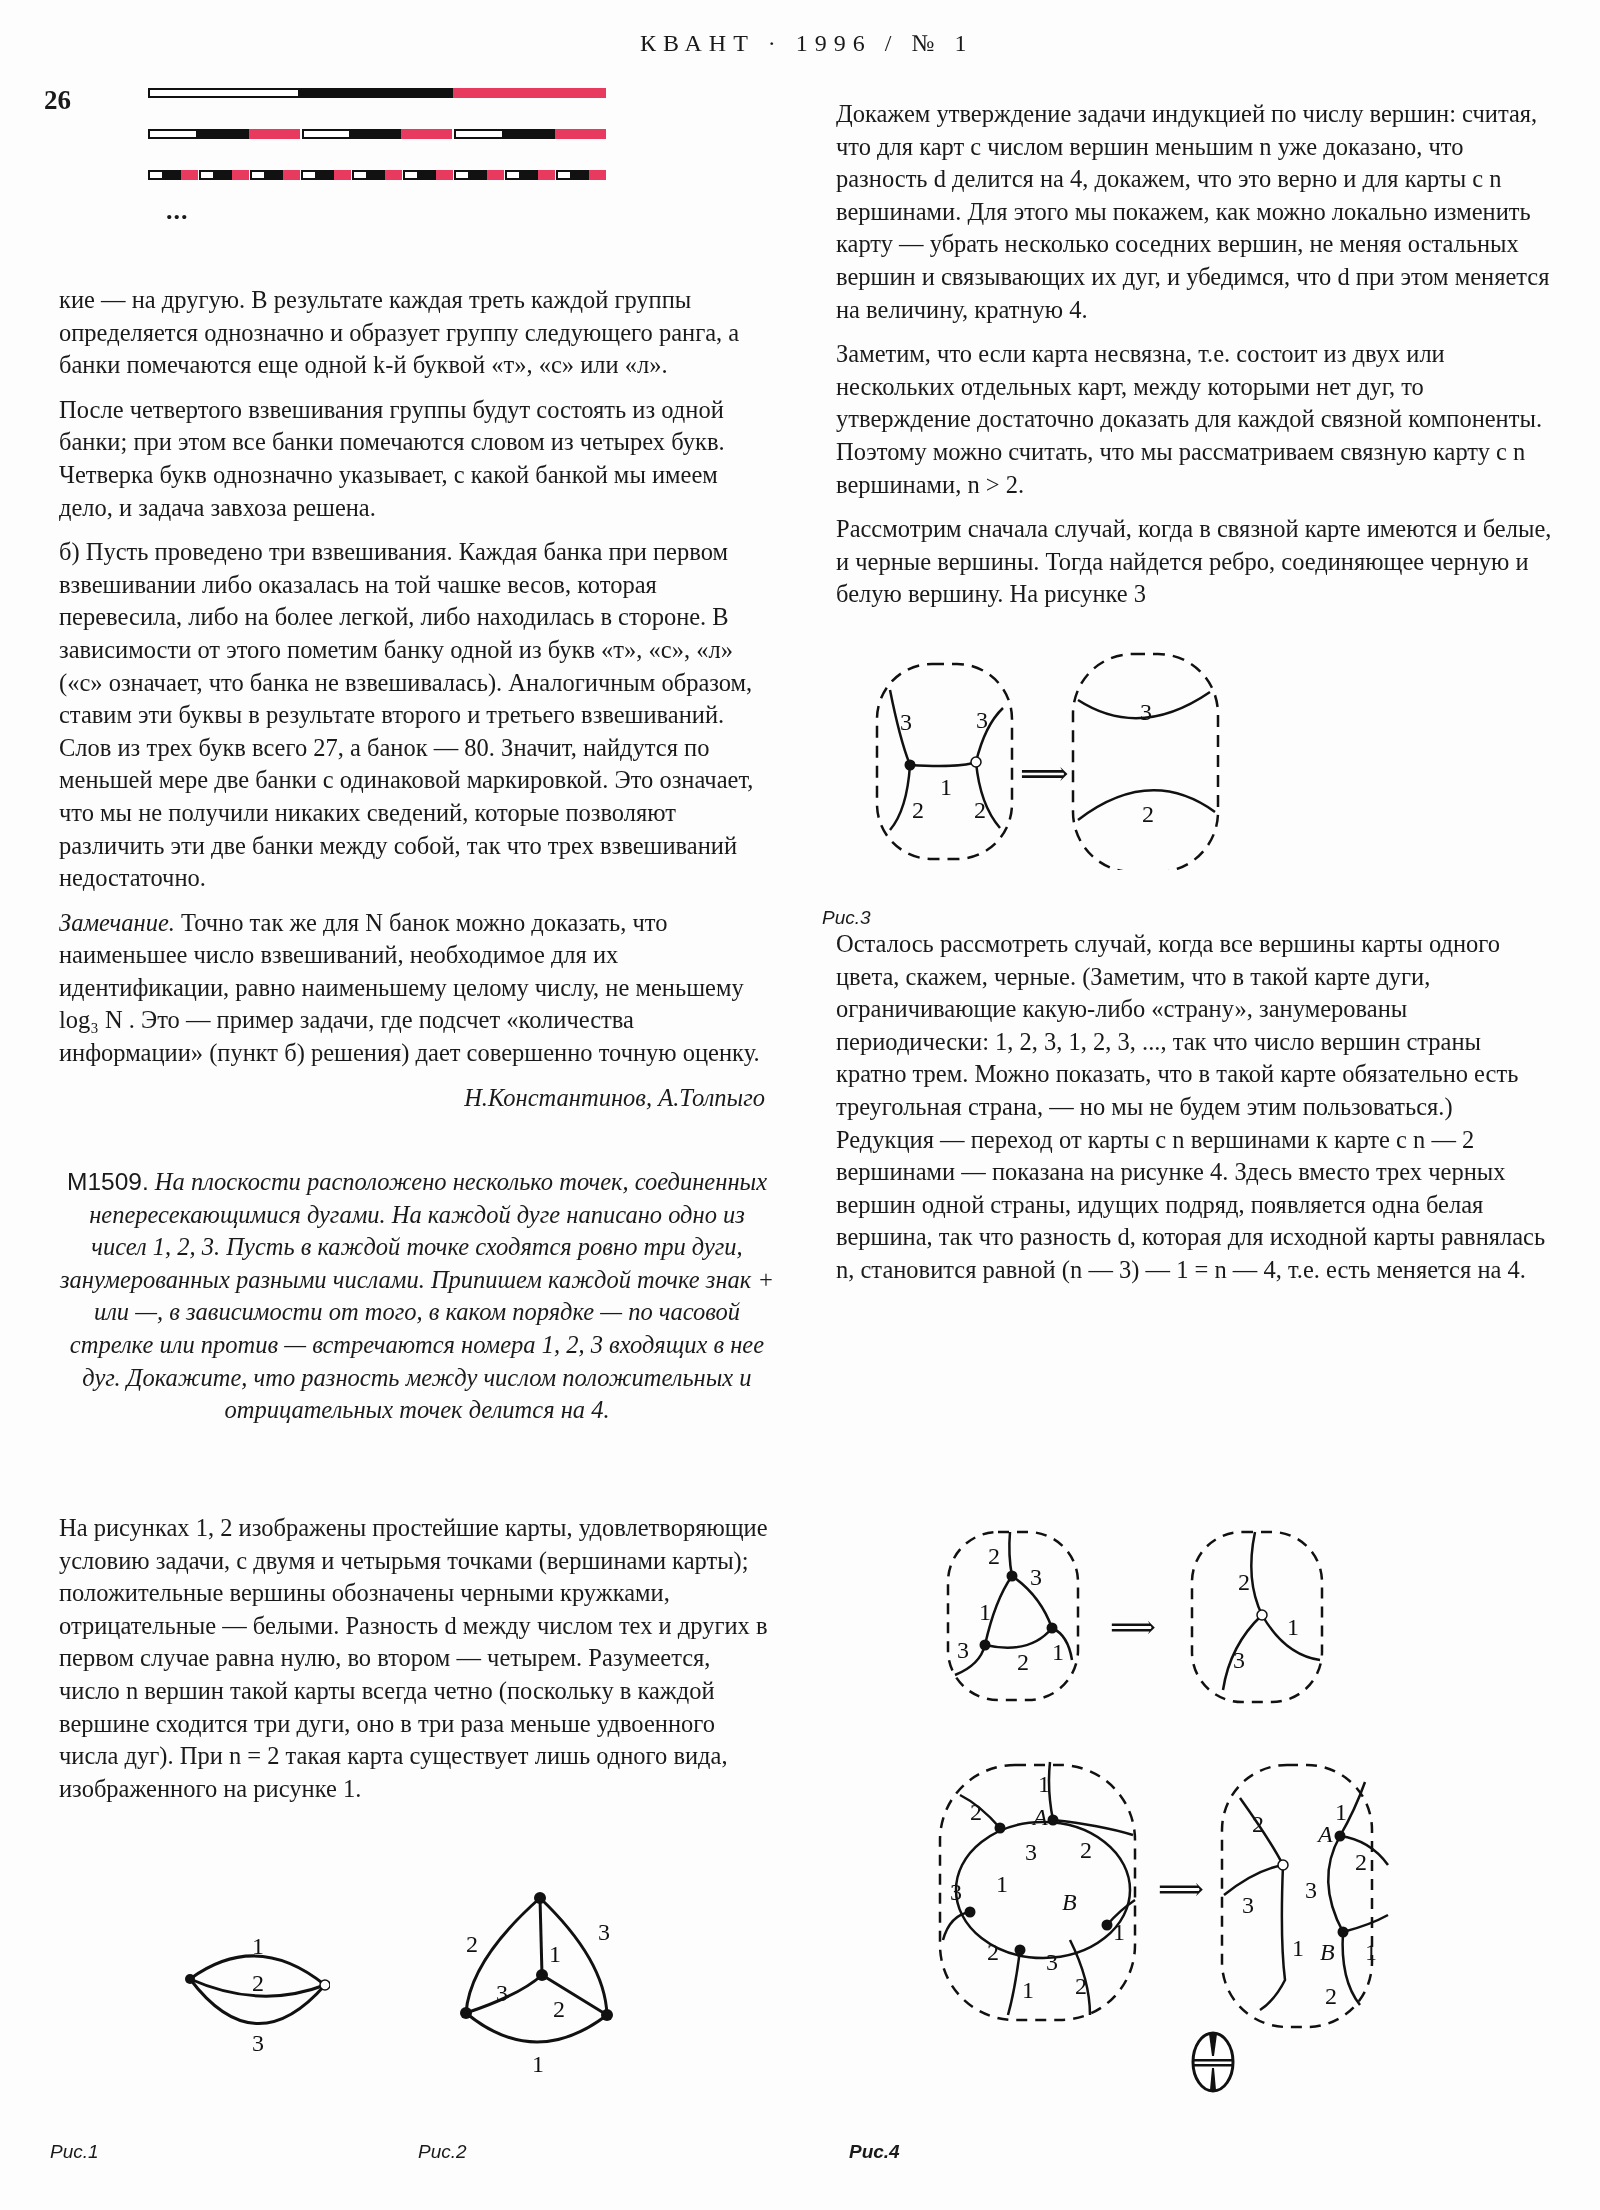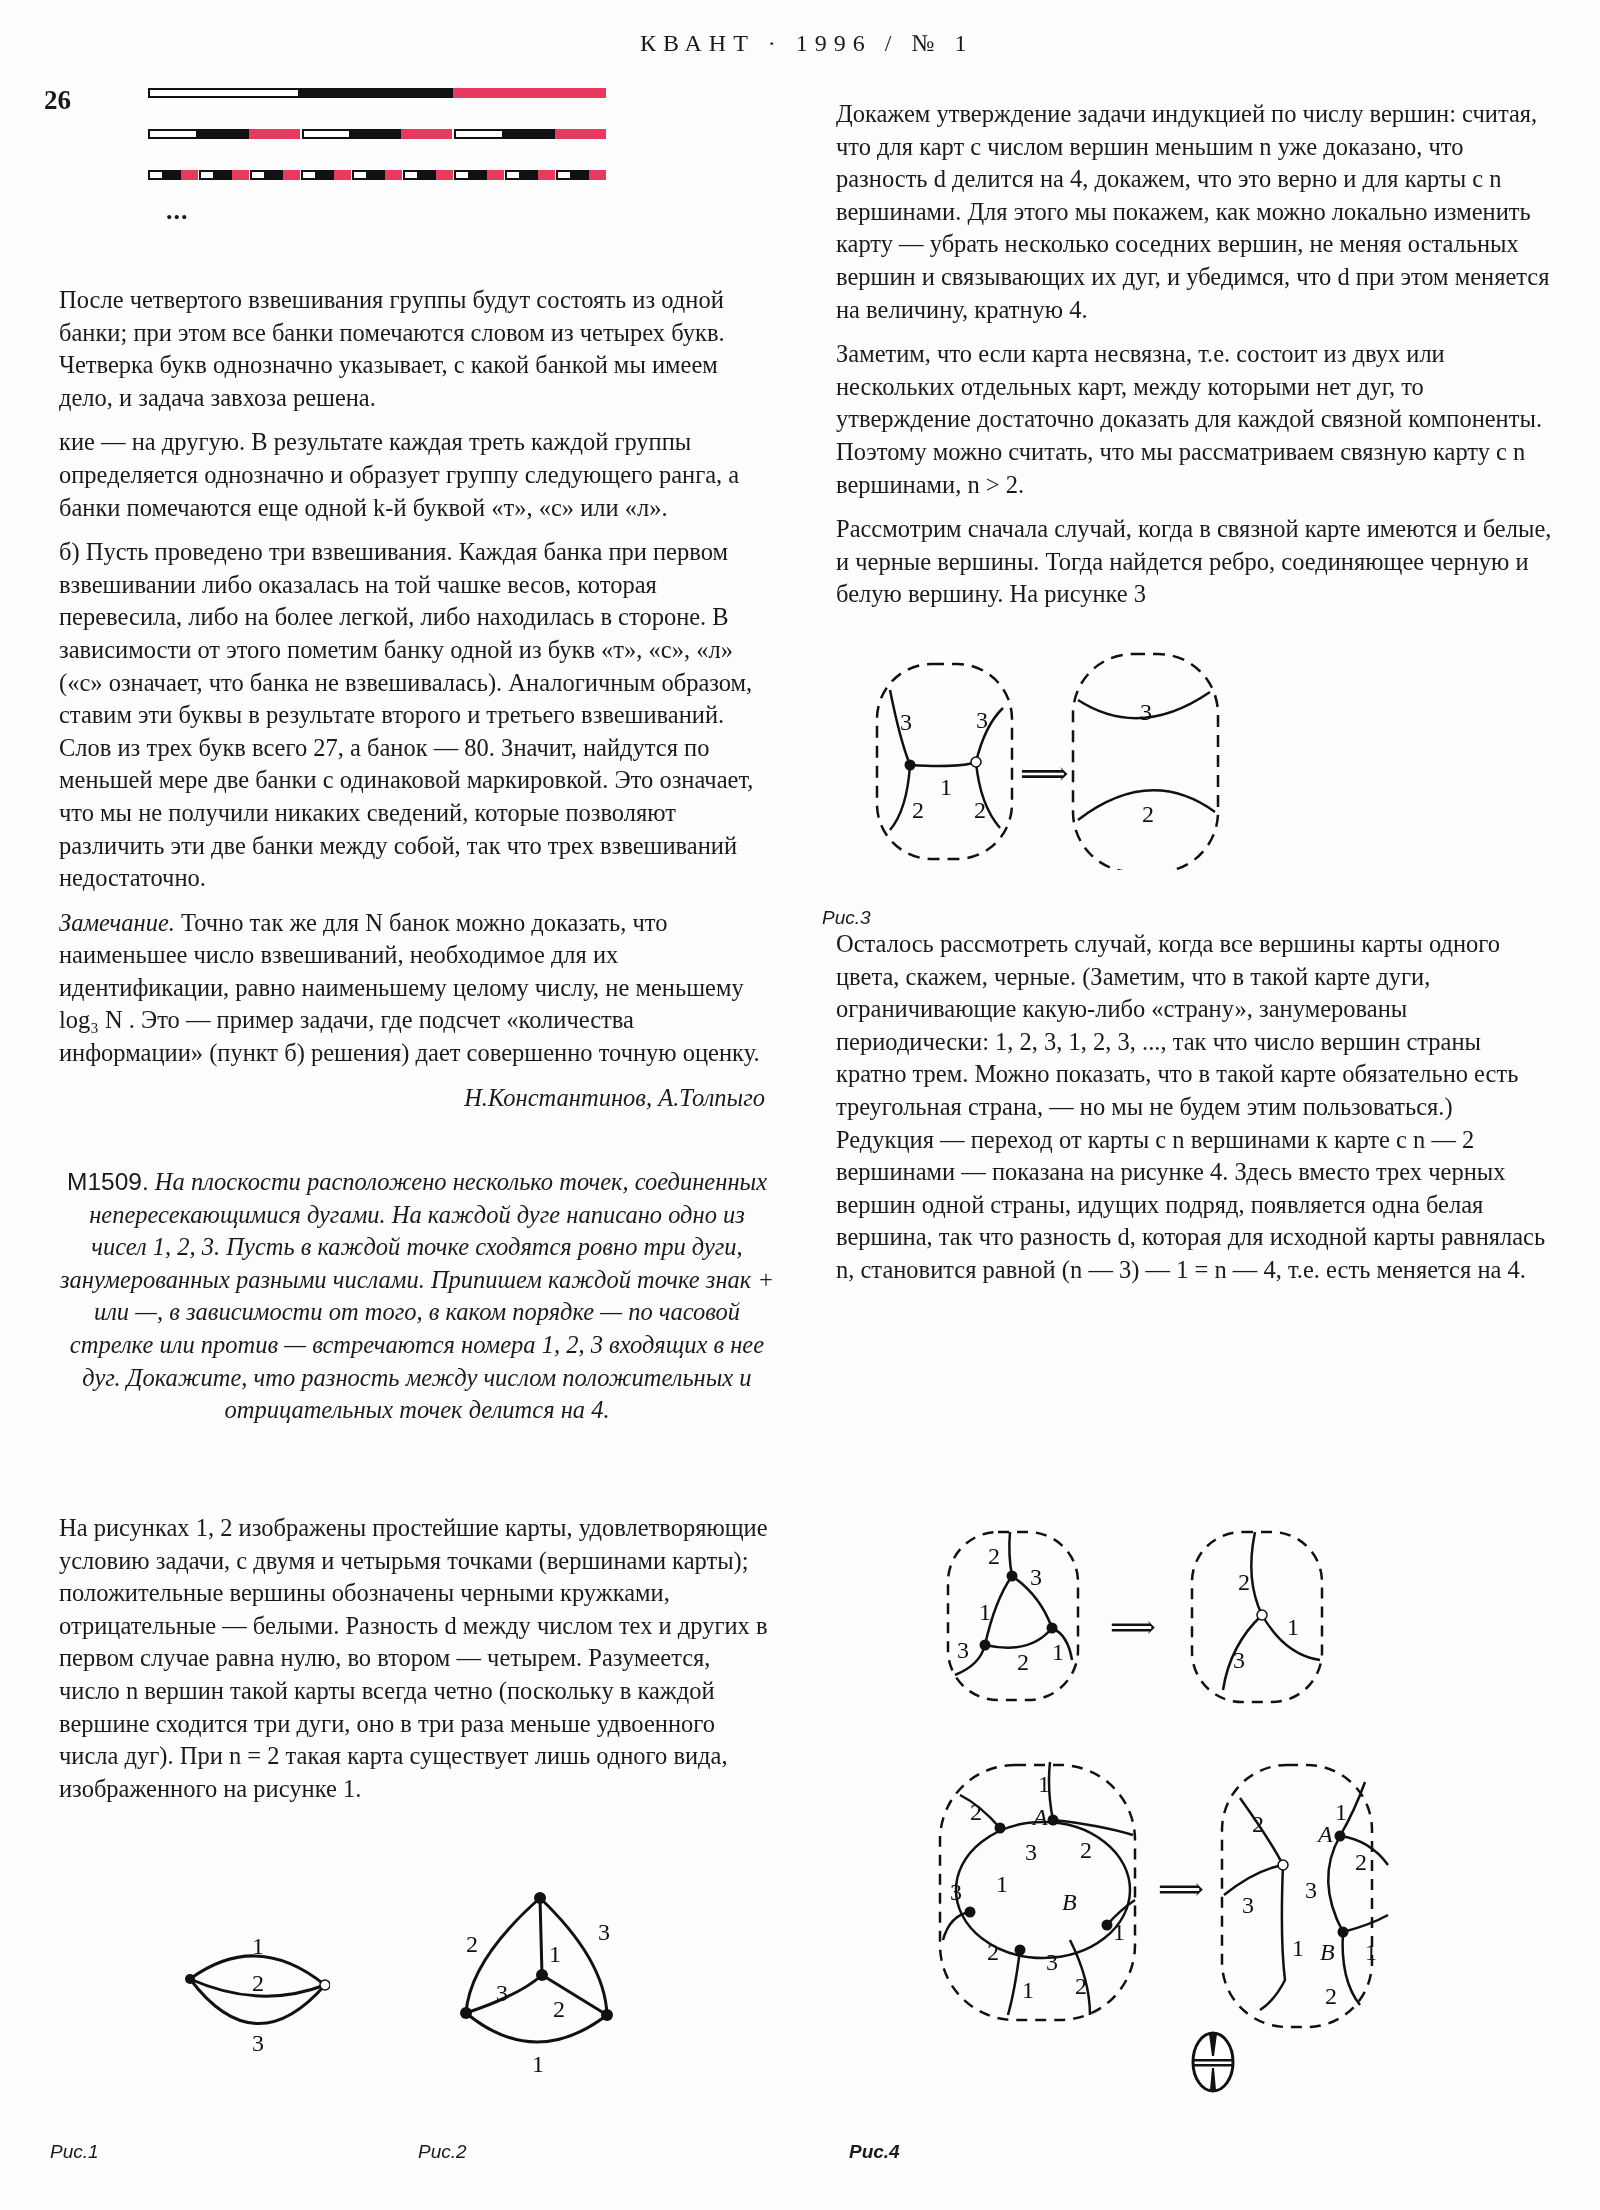--- a/index.html
+++ b/index.html
@@ -87,22 +87,22 @@
       <div class="seg r" style="width: 17px;"></div>
       <div class="gap" style="width: 1px;"></div>
       <div class="seg w" style="width: 16px;"></div>
       <div class="seg b" style="width: 17px;"></div>
       <div class="seg r" style="width: 17px;"></div>
     </div>
 </div>
 <div class="dots">...</div>
 
 <div class="col col-left" style="top:272px;">
+  <p>кие — на другую. В результате каждая треть каждой группы определяется однозначно и образует группу следующего ранга, а банки помечаются еще одной k-й буквой «т», «с» или «л».</p>
   <p>После четвертого взвешивания группы будут состоять из одной банки; при этом все банки помечаются словом из четырех букв. Четверка букв однозначно указывает, с какой банкой мы имеем дело, и задача завхоза решена.</p>
-  <p>кие — на другую. В результате каждая треть каждой группы определяется однозначно и образует группу следующего ранга, а банки помечаются еще одной k-й буквой «т», «с» или «л».</p>
   <p>б) Пусть проведено три взвешивания. Каждая банка при первом взвешивании либо оказалась на той чашке весов, которая перевесила, либо на более легкой, либо находилась в стороне. В зависимости от этого пометим банку одной из букв «т», «с», «л» («с» означает, что банка не взвешивалась). Аналогичным образом, ставим эти буквы в результате второго и третьего взвешиваний. Слов из трех букв всего 27, а банок — 80. Значит, найдутся по меньшей мере две банки с одинаковой маркировкой. Это означает, что мы не получили никаких сведений, которые позволяют различить эти две банки между собой, так что трех взвешиваний недостаточно.</p>
   <p><i>Замечание.</i><span> Точно так же для N банок можно доказать, что наименьшее число взвешиваний, необходимое для их идентификации, равно наименьшему целому числу, не меньшему log₃ N . Это — пример задачи, где подсчет «количества информации» (пункт б) решения) дает совершенно точную оценку.</span></p>
   <p class="sig">Н.Константинов, А.Толпыго</p>
 </div>
 
 <div class="col col-left" style="top:1154px;">
   <p class="problem"><span class="pnum">М1509.</span><span> На плоскости расположено несколько точек, соединенных непересекающимися дугами. На каждой дуге написано одно из чисел 1, 2, 3. Пусть в каждой точке сходятся ровно три дуги, занумерованных разными числами. Припишем каждой точке знак + или —, в зависимости от того, в каком порядке — по часовой стрелке или против — встречаются номера 1, 2, 3 входящих в нее дуг. Докажите, что разность между числом положительных и отрицательных точек делится на 4.</span></p>
 </div>
 
 <div class="col col-left" style="top:1500px;">

